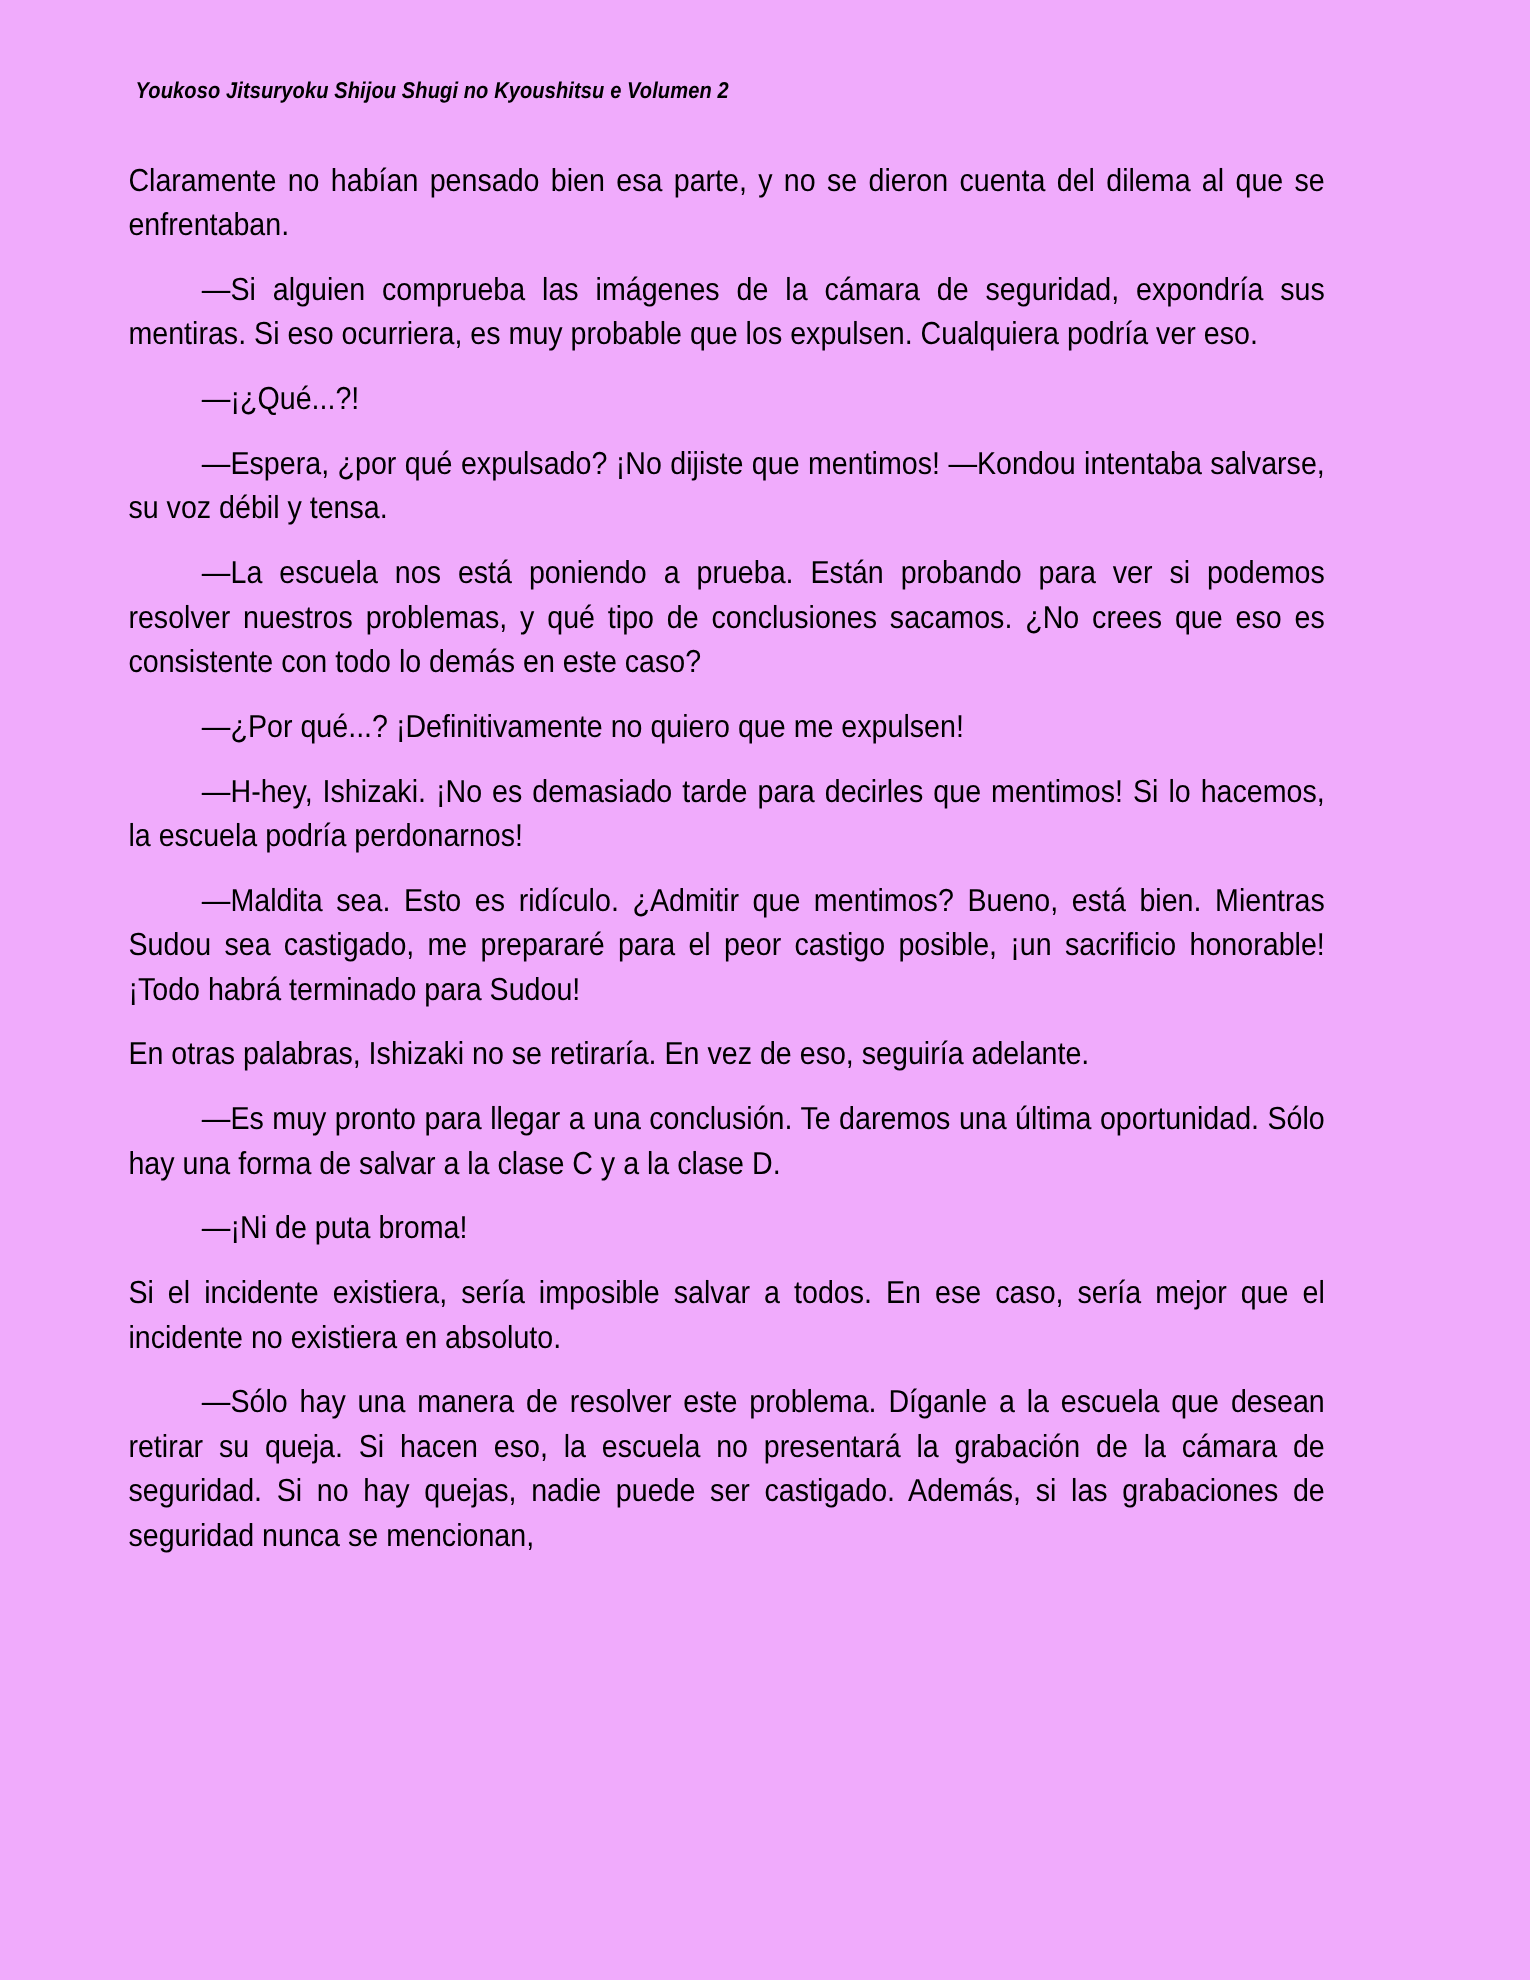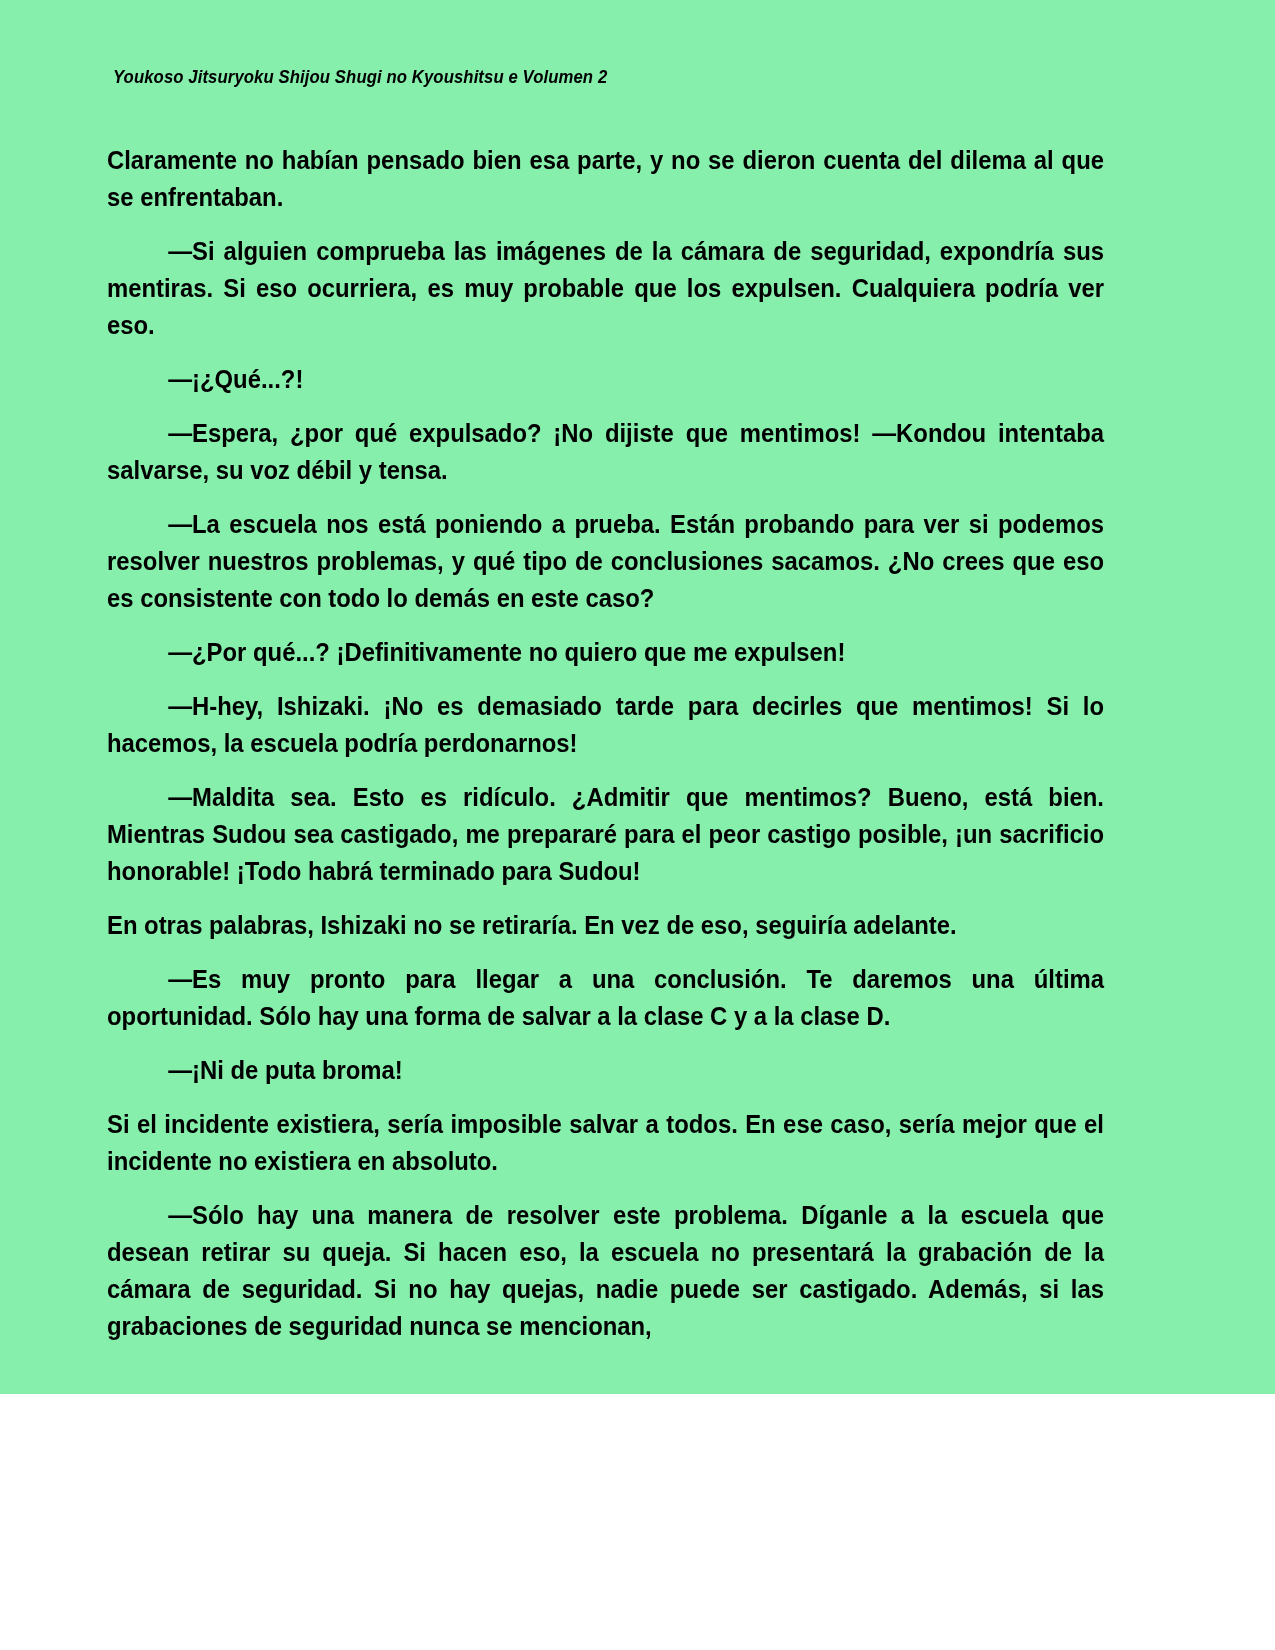--- a/index.html
+++ b/index.html
@@ -16,22 +16,22 @@
     font-family: "Liberation Sans", sans-serif;
     color: #000000;
     overflow: hidden;
   }
 
   .page {
     position: absolute;
     left: 0;
     top: 0;
     width: 1275px;
-    height: 1394px;
-    background: #86efac;
+    height: 1650px;
+    background: #f0abfc;
   }
 
   
   .page-header {
     position: absolute;
     left: 113px;
     top: 66px;
     width: 1000px;
   }
 
@@ -44,23 +44,22 @@
     color: #000000;
     white-space: nowrap;
     transform: scaleX(0.88);
     transform-origin: left center;
   }
 
   
   .content {
     position: absolute;
     left: 107px;
-    top: 142px;
+    top: 132px;
     width: 998px;
-    font-weight: bold;
   }
 
   .para {
     font-size: 26.5px;
     line-height: 37px;
     text-align: justify;
     text-justify: inter-word;
     margin: 0 0 17px 0;
     color: #000000;
     transform: scaleX(0.90);

